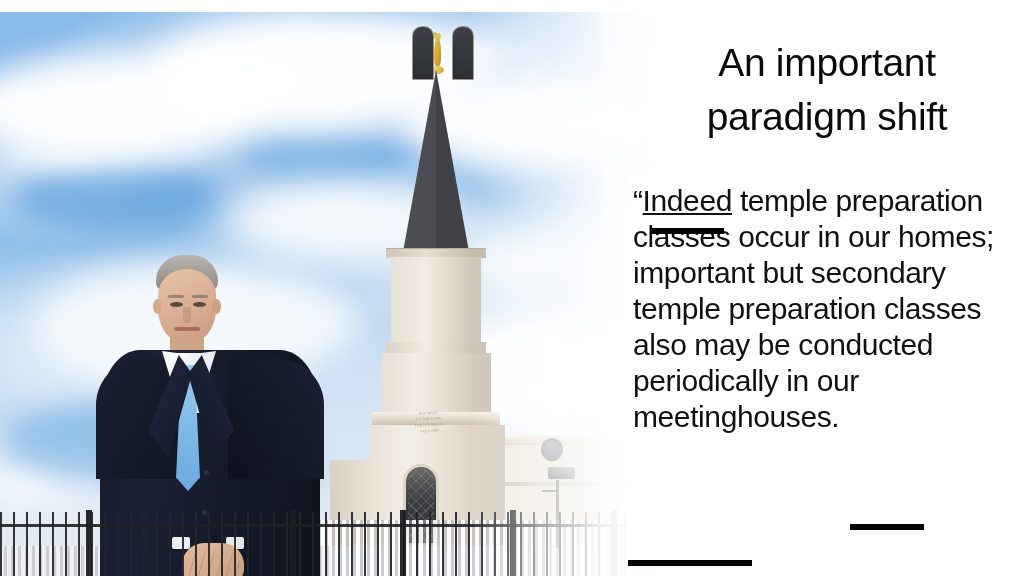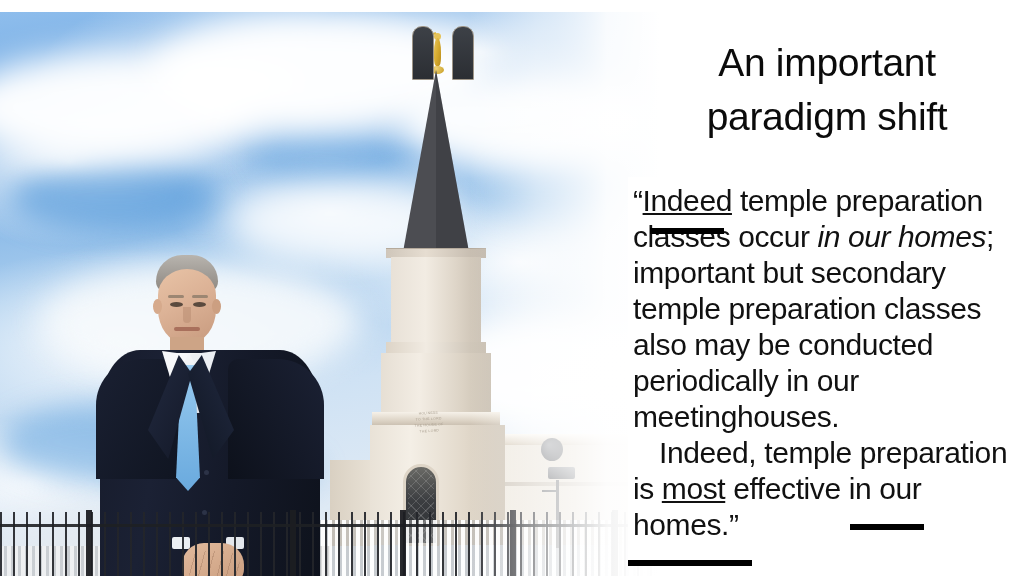--- a/index.html
+++ b/index.html
@@ -424,21 +424,21 @@
   .quote-p {
     margin: 0;
     font-size: 30px;
     line-height: 36px;
     color: #111111;
     letter-spacing: -0.4px;
     word-spacing: 0px;
   }
   .quote-p.p2 { text-indent: 26px; }
   .uline-thin { text-decoration: underline; text-decoration-thickness: 1.5px; text-underline-offset: 2px; }
-  .ital { font-style: italic; }
+  .ital { }
   .heavy-bar {
     position: absolute;
     height: 6px;
     background: #000000;
   }
   
   .bar-vital    { left: 22px; top: 216px; width: 74px; }
   
   .bar-most     { left: 222px; top: 512px; width: 74px; }
   
@@ -540,21 +540,20 @@
   </div>
 
   <div id="right-panel">
 
     <div id="title-block">An important
 paradigm shift</div>
 
     <div id="quote-box">
       <p class="quote-p p1"><span>“</span><span class="uline-thin">Indeed</span><span> temple preparation classes occur </span><span class="ital">in our homes</span><span>; important but secondary temple preparation classes also may be conducted periodically in our meetinghouses.</span></p>
 
-      <p class="quote-p p2"><span>Indeed, temple preparation is </span><span class="uline-thin">most</span><span> </span><span>effective</span><span> in our homes.</span><span>”</span></p>
     </div>
 
     <div class="heavy-bar bar-vital"></div>
     <div class="heavy-bar bar-most"></div>
     <div class="heavy-bar bar-effective"></div>
   </div>
 
 </div>
 
 </body></html>

